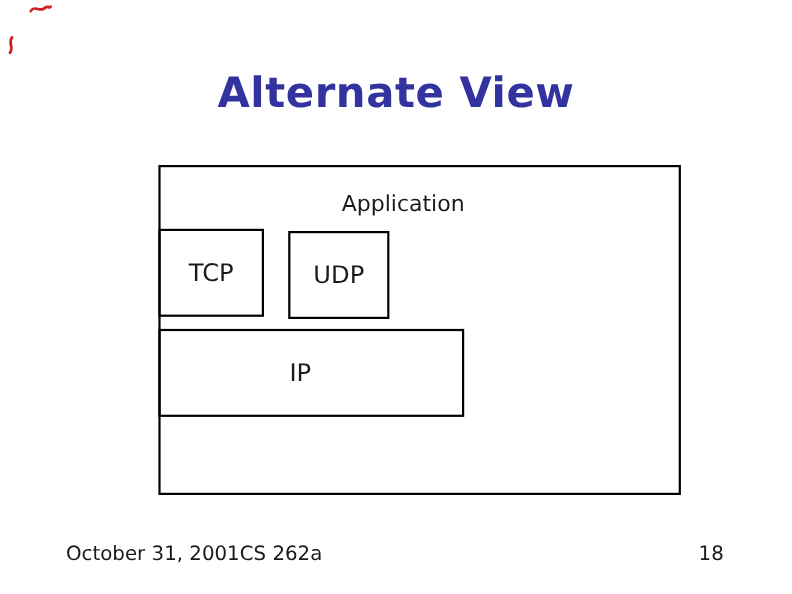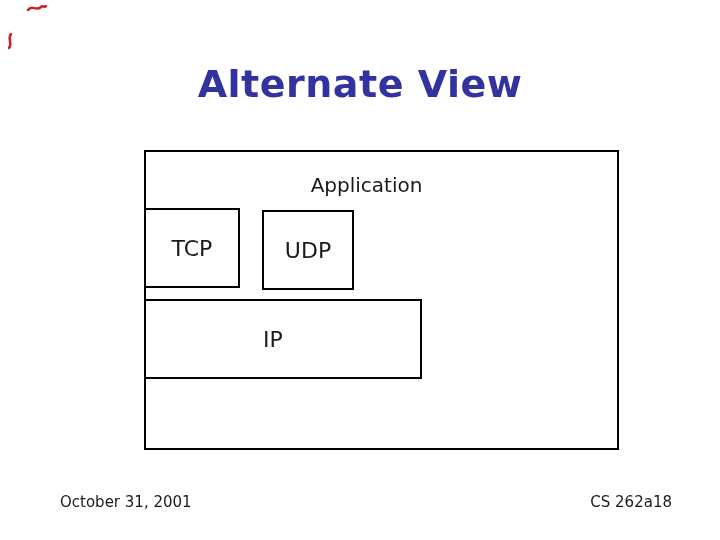--- a/index.html
+++ b/index.html
@@ -55,28 +55,28 @@
     display: flex; align-items: center; justify-content: center;
     font-size: 20px;
     padding-right: 30px;
   }
   .box-tcp     { left: 0;    top: 58px;  width: 96px;  height: 80px; }
   .box-udp     { left: 94px; top: 60px;  width: 92px;  height: 80px; margin-left: 24px; }
   .box-ip      { left: 0;    top: 149px; width: 278px; height: 80px; padding-right: 20px; }
   .box-network { left: 0;    top: 227px; width: 475px; height: 73px; padding-left: 16px; }
   .footer {
     position: absolute;
-    left: 60px; right: 48px; top: 493px;
+    left: 60px; right: 62px; top: 493px;
     display: flex;
     justify-content: space-between;
     align-items: baseline;
-    font-size: 15px;
+    font-size: 18px;
     color: var(--text-color);
   }
-  .footer .center { flex: 1; text-align: right; }
+  .footer .center { flex: 1; text-align: left; }
   .footer .left, .footer .right { white-space: nowrap; }
 </style>
 </head>
 <body>
 
 <div class="slide">
 
   <svg class="pen-marks" width="60" height="60" viewBox="0 0 60 60">
     <path d="M28,10 C32,4 36,12 41,7 C43,5 45,8 46,6" fill="none" stroke-width="2.5" stroke-linecap="round" stroke="#cc2222"></path>
     <path d="M11,34 C7,39 13,43 9,48" fill="none" stroke-width="2.5" stroke-linecap="round" stroke="#cc2222"></path>

